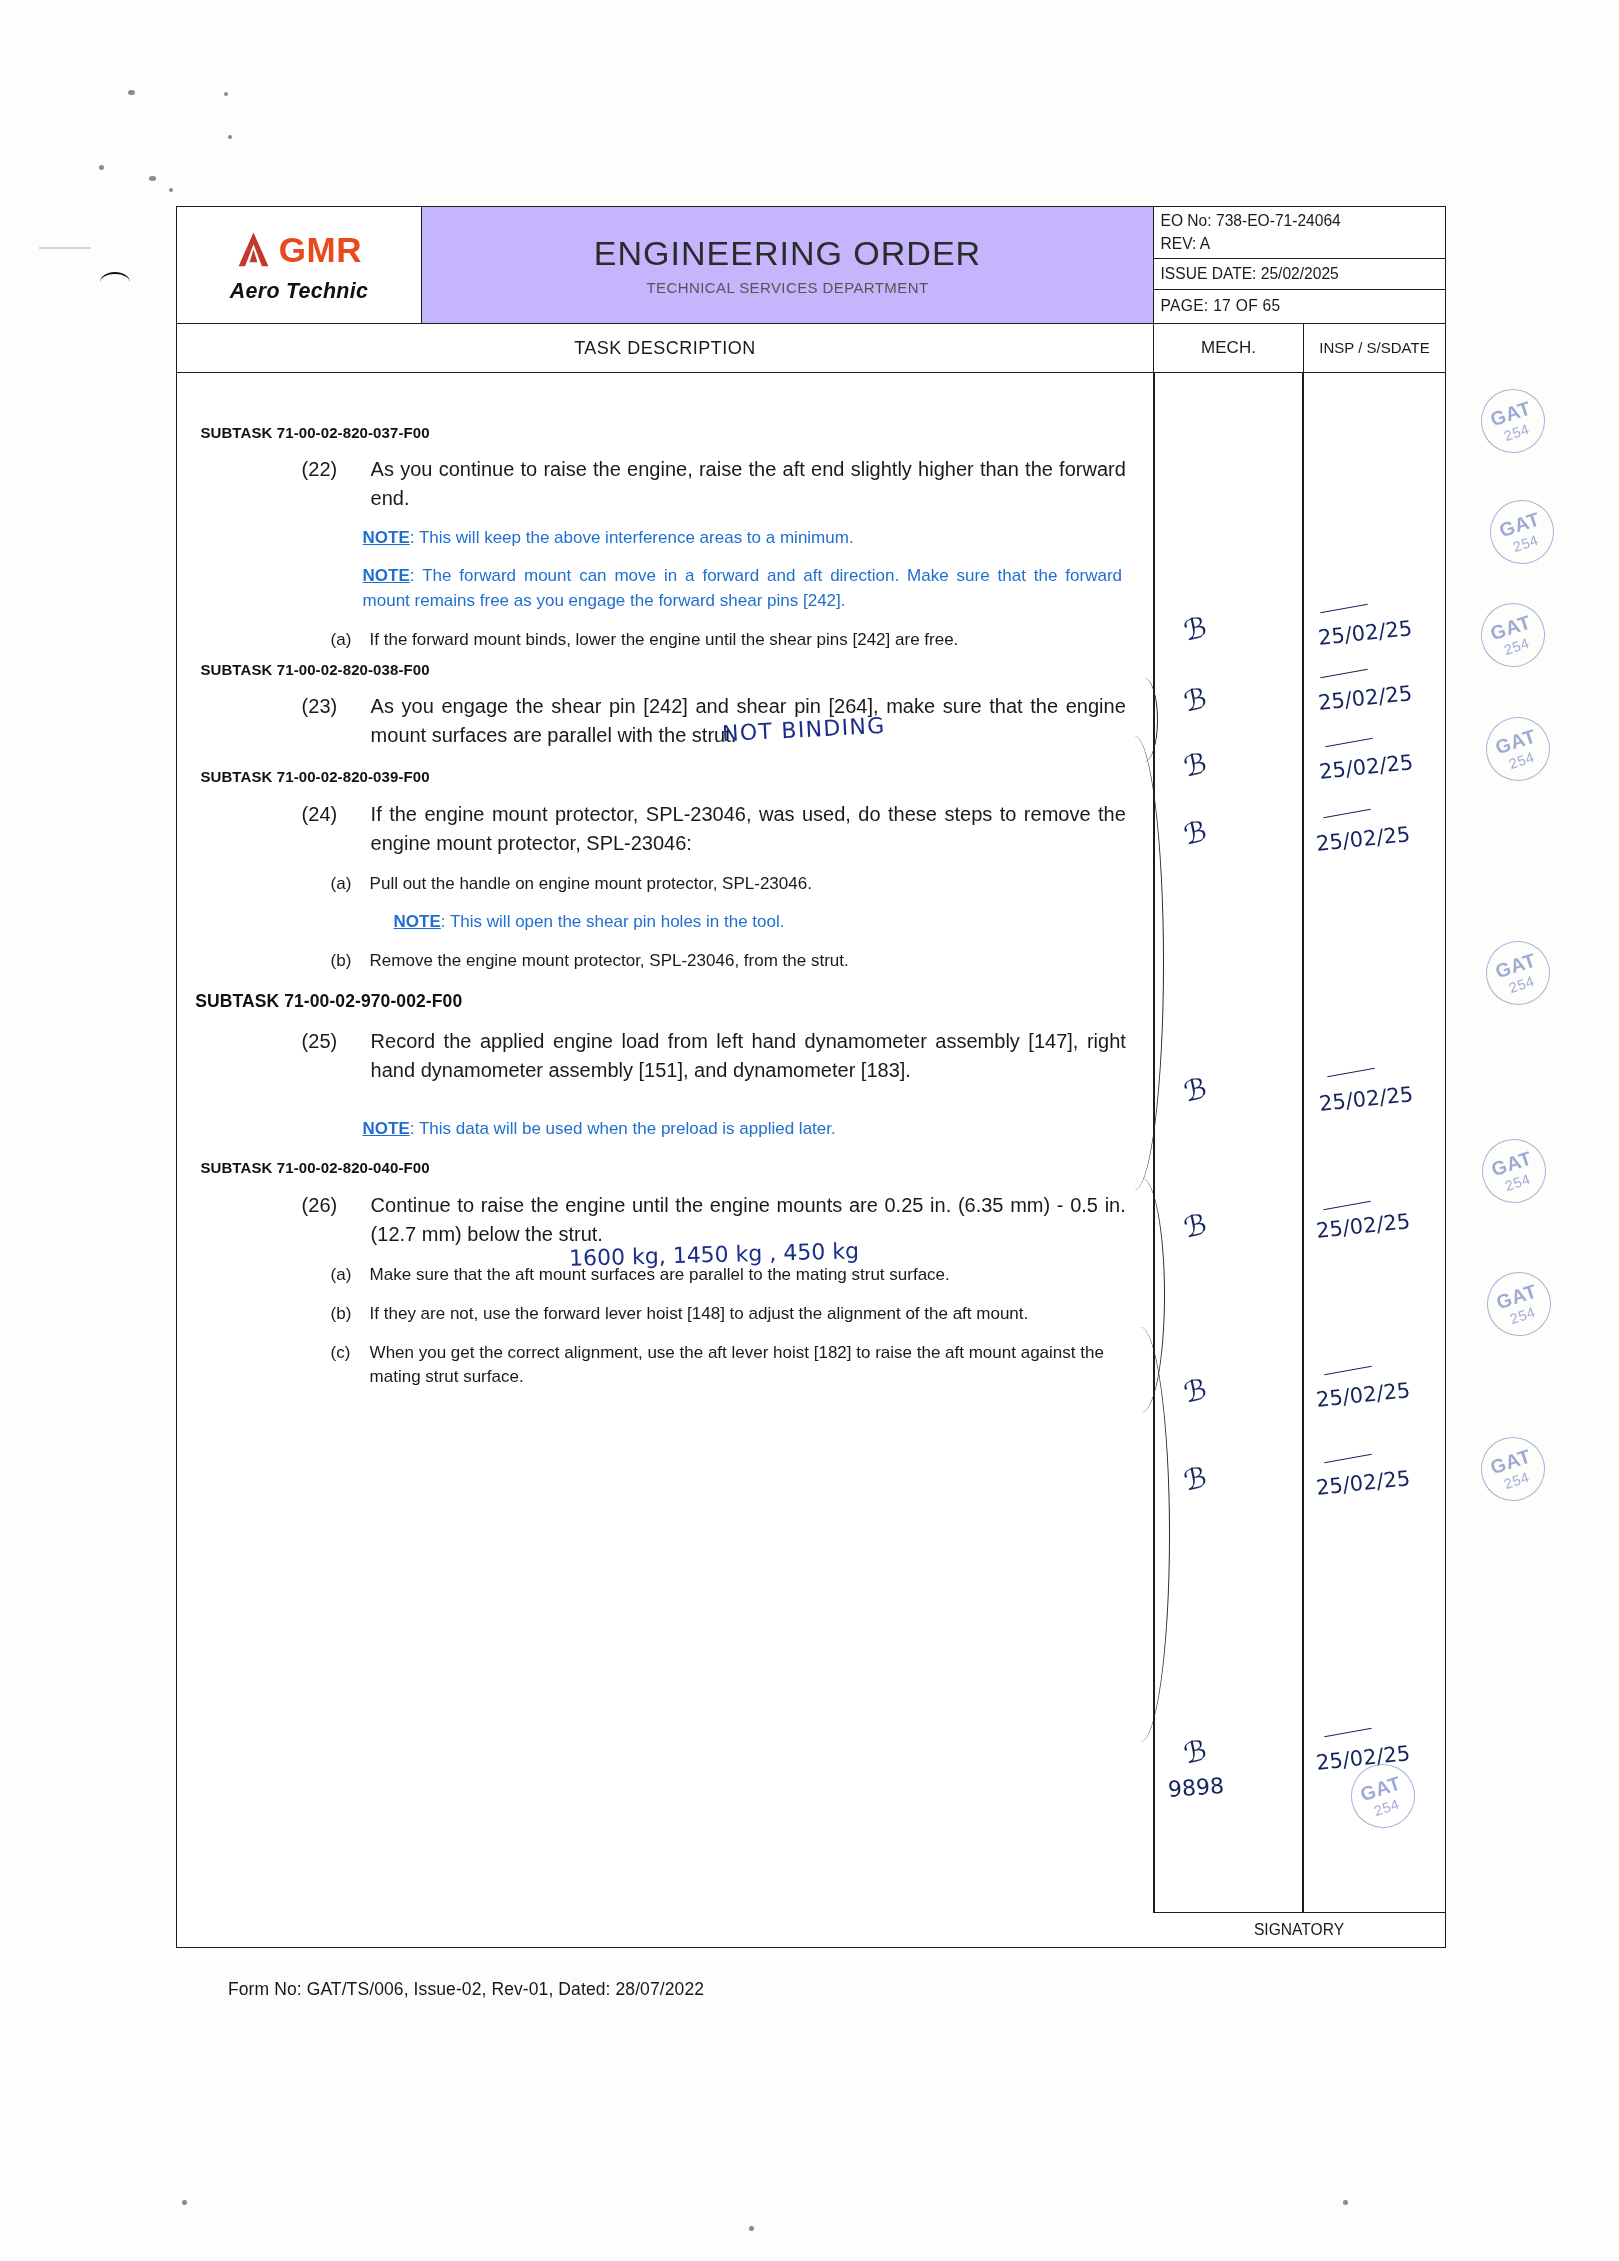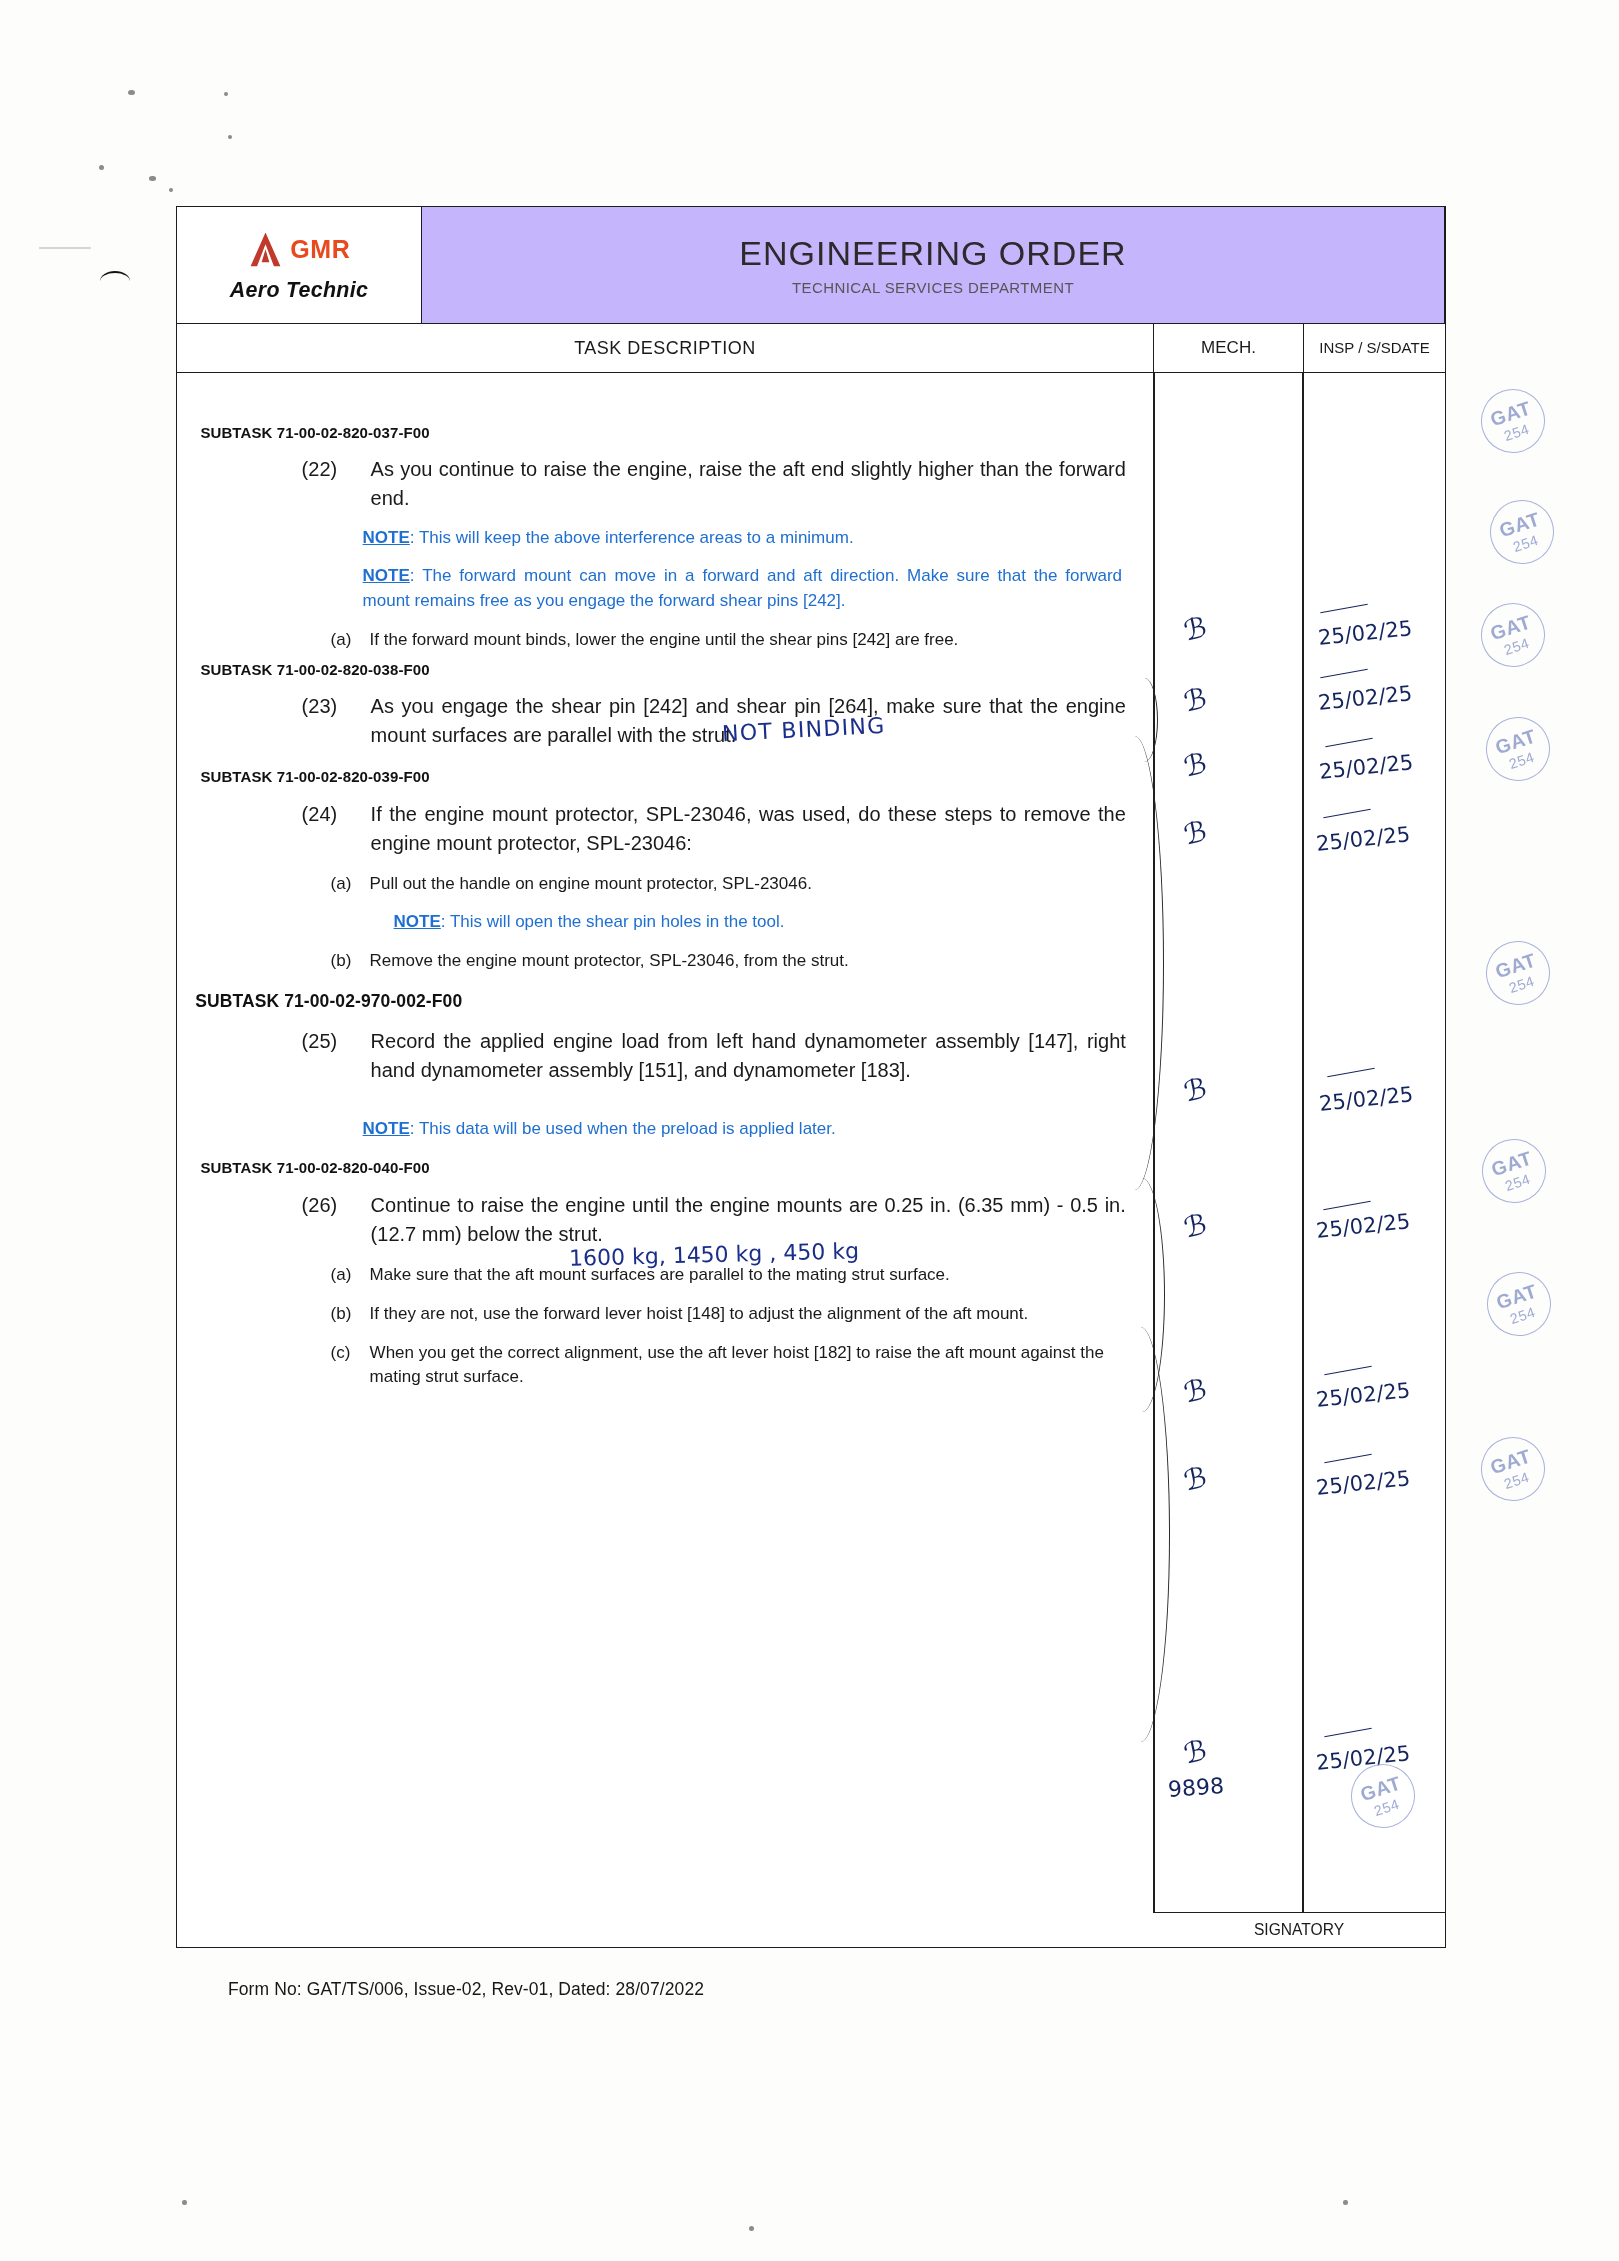--- a/index.html
+++ b/index.html
@@ -56,21 +56,21 @@
     align-items: center;
     gap: 7.8px;
   }
   .logo-mark {
     position: relative;
     width: 35px;
     height: 38px;
   }
   .logo-mark svg { display:block; }
   .logo-word {
-    font-size: 25px;
+    font-size: 35px;
     font-weight: bold;
     letter-spacing: 0.6px;
     color: #e8491d;
     font-family: "Liberation Sans", sans-serif;
   }
   .logo-sub {
     font-size: 21.4px;
     font-style: italic;
     font-weight: bold;
     color: #111;
@@ -363,20 +363,26 @@
         </div>
         <div class="logo-arc"></div>
         <div class="logo-sub">Aero Technic</div>
       </div>
 
       <div class="hdr-title">
         <div class="t1">ENGINEERING ORDER</div>
         <div class="t2">TECHNICAL SERVICES DEPARTMENT</div>
       </div>
 
+      <div class="hdr-meta">
+        <div class="meta-eo">EO No: 738-EO-71-24064</div>
+        <div class="meta-rev">REV: A</div>
+        <div class="meta-issue">ISSUE DATE: 25/02/2025</div>
+        <div class="meta-page">PAGE:  17  OF 65</div>
+      </div>
     </div>
 
     <div class="col-head">
       <div class="ch-task">TASK DESCRIPTION</div>
       <div class="ch-mech">MECH.</div>
       <div class="ch-insp">
         <span>INSP / S/S</span>
         <span>DATE</span>
       </div>
     </div>

